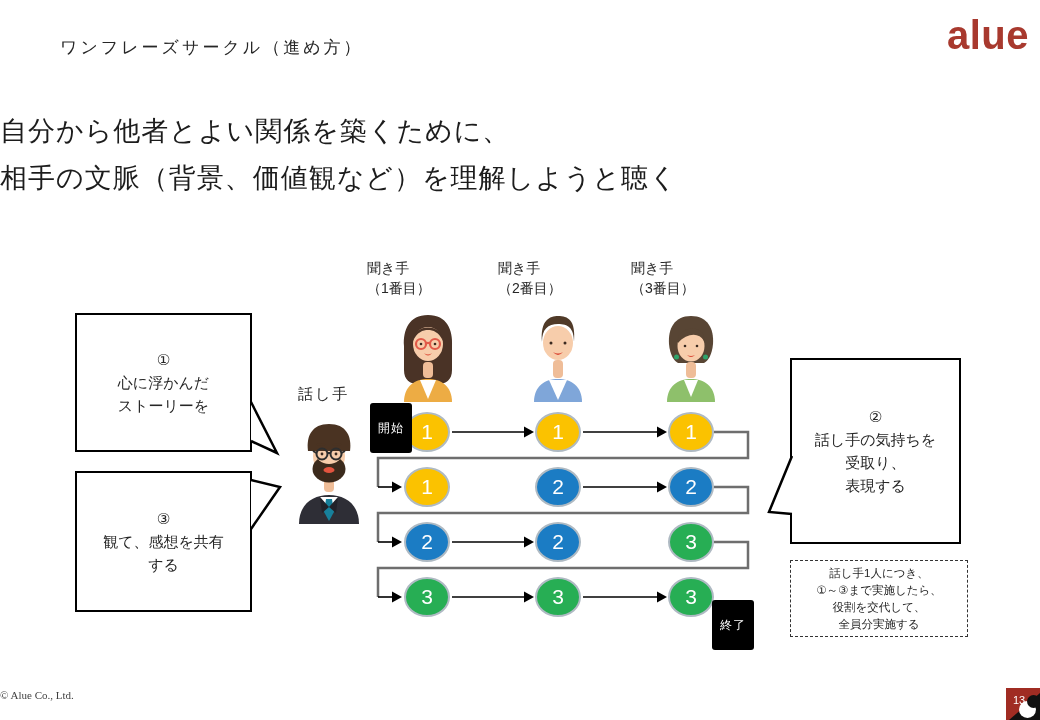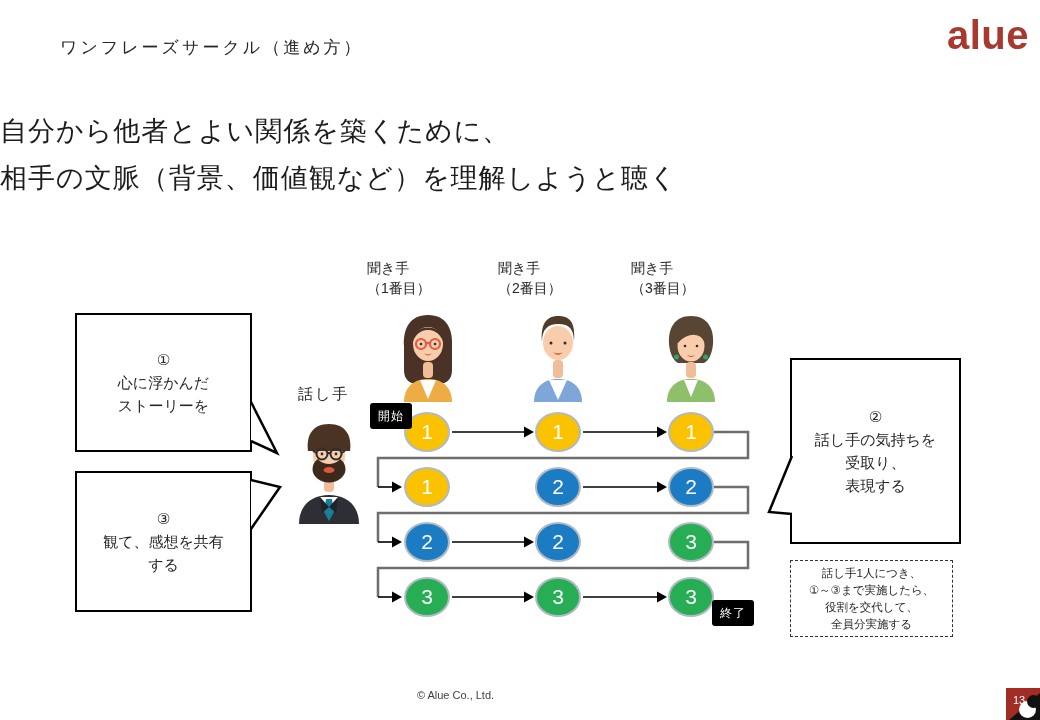--- a/index.html
+++ b/index.html
@@ -29,33 +29,33 @@
   .bubble-1 { left:75px;  top:313px; width:177px; height:139px; }
   .bubble-3 { left:75px;  top:471px; width:177px; height:141px; }
   .bubble-2 { left:790px; top:358px; width:171px; height:186px; }
   .bubble span { display:block; }
   .tail-svg { pointer-events:none; }
 
   
   .fcircle { position:absolute; width:46px; height:40px; border-radius:50%;
              border:2px solid #AFBAC3; color:#fff; font-size:21px;
              display:flex; align-items:center; justify-content:center; }
-  .flow-tag { background:#000; color:#fff; font-size:12px; line-height:18px; padding:4px 8px;
+  .flow-tag { background:#000; color:#fff; font-size:12px; line-height:18px; padding:16px 8px;
               border-radius:3px; z-index:5; letter-spacing:1px; }
   .start-tag { left:370px; top:403px; }
   .end-tag   { left:712px; top:600px; }
 
   
-  .note-box { left:790px; top:560px; width:163px; height:77px; border:1px dashed #333;
+  .note-box { left:790px; top:560px; width:178px; height:77px; border:1px dashed #333;
               display:flex; flex-direction:column; justify-content:center; text-align:center;
               font-size:11.5px; line-height:17px; color:#262626; }
   .note-box span { display:block; }
 
   
-  .footer { left:0; top:689px; width:911px; text-align:center; font-size:11px; color:#3f3f3f; }
+  .footer { left:0; top:689px; width:911px; font-size:11px; color:#3f3f3f;font-family:Liberation Serif, serif; }
   .page-badge { left:1006px; top:688px; width:34px; height:32px; }
 </style>
 </head>
 <body>
 
 <div class="abs slide-title">ワンフレーズサークル（進め方）</div>
 <div class="abs logo">
   <span style="color:#A8392E;">alue</span>
 </div>
 

